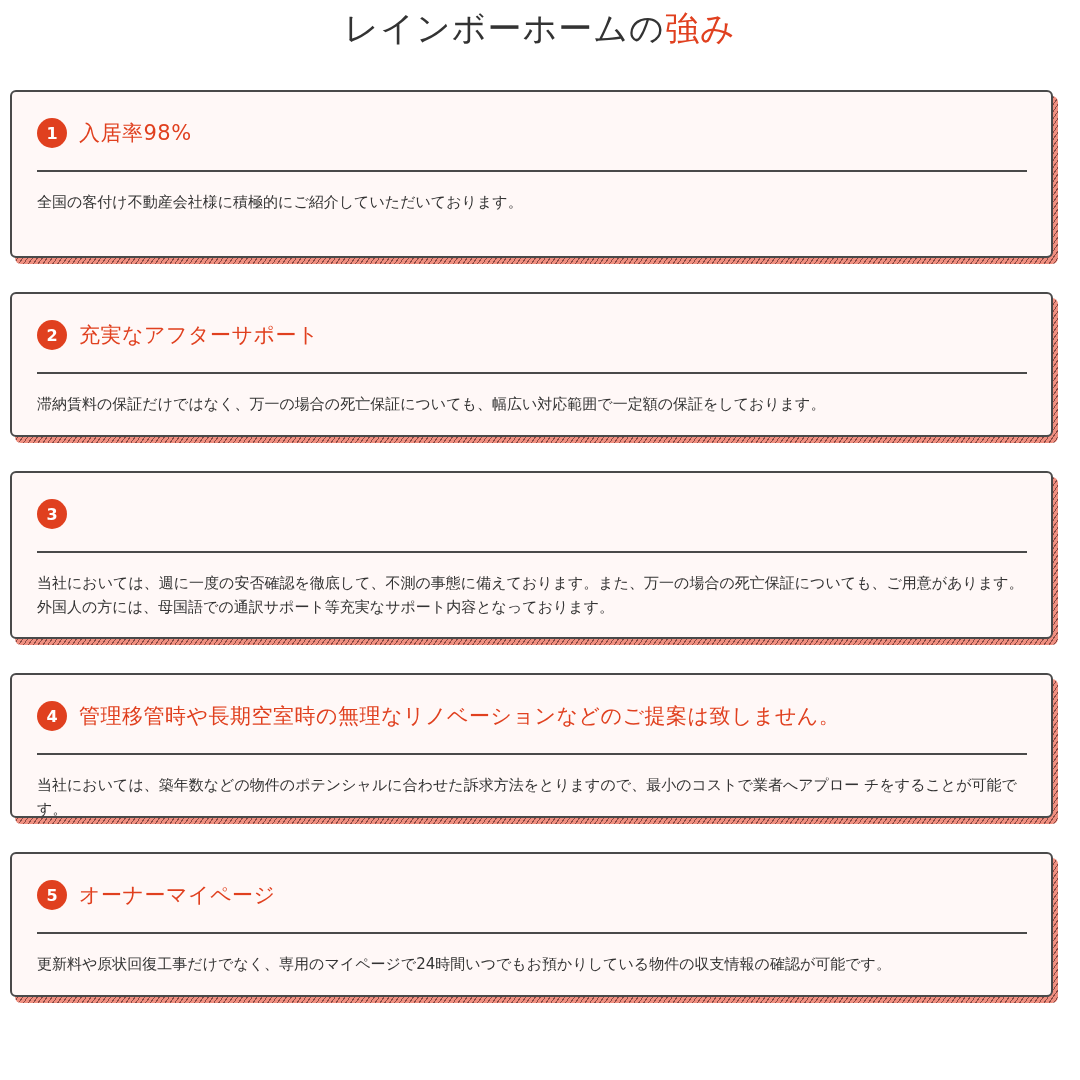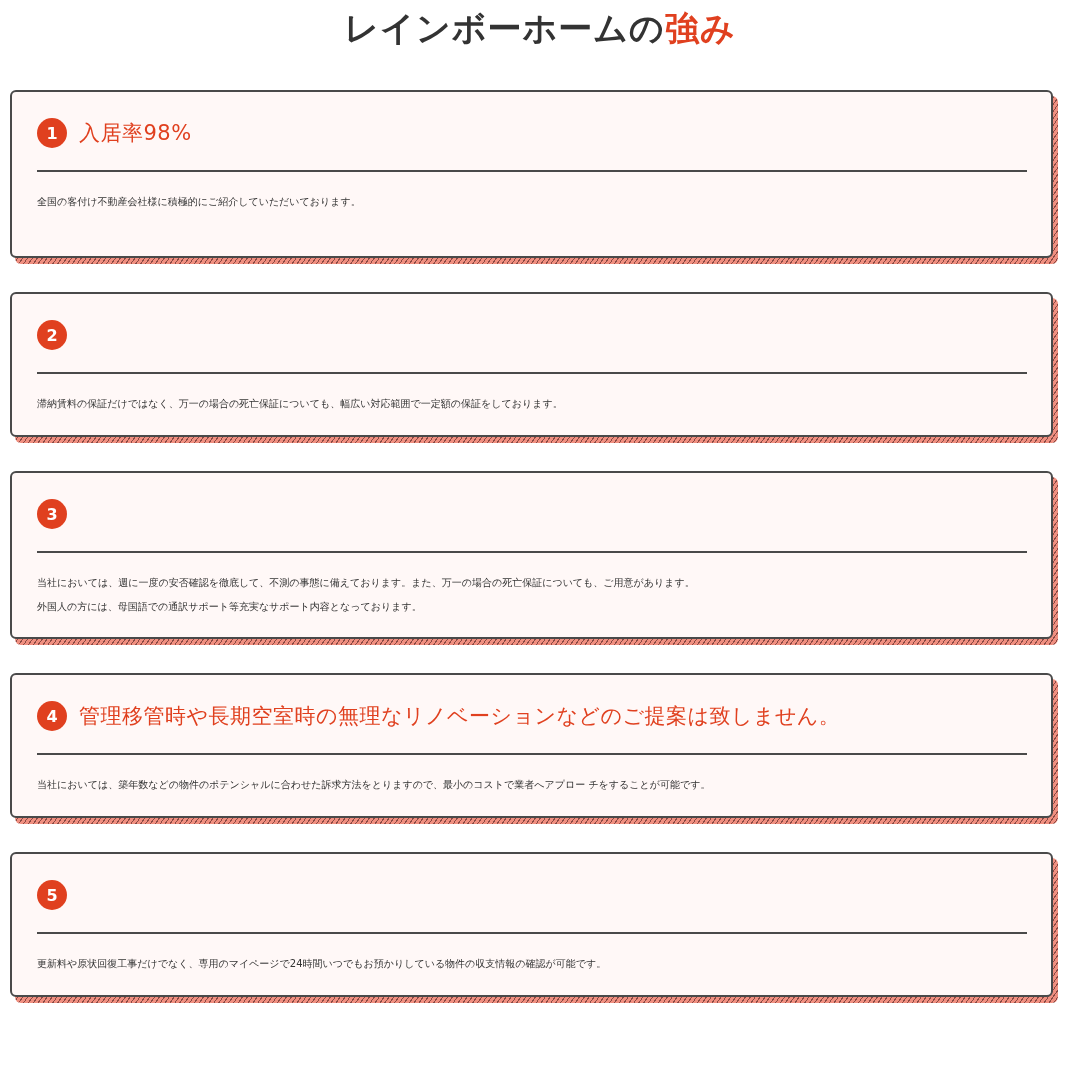--- a/index.html
+++ b/index.html
@@ -1,30 +1,30 @@
 <!DOCTYPE html>
 <html><head>
 <meta charset="utf-8">
 <style>
   html, body { margin:0; padding:0; background:#ffffff; }
   body { width:1080px; height:1080px; position:relative; overflow:hidden;
          font-family: "DejaVu Sans", "Liberation Sans", sans-serif; color:#333; }
   .page-title { position:absolute; top:6px; left:0; width:1080px; text-align:center;
-                font-size:34px; font-weight:bold; color:#333; letter-spacing:1px; margin:0; line-height:44px; }
+                font-size:34px; font-weight:normal; color:#333; letter-spacing:1px; margin:0; line-height:44px; }
   .page-title .accent { color:#e0401f; }
   .card-wrap { position:absolute; left:10px; width:1043px; }
   .card-shadow { position:absolute; left:5px; top:6px; right:-5px; bottom:-6px; border-radius:6px;
                  background: repeating-linear-gradient(-55deg, #f08f80 0px, #f08f80 3px, #8a4a44 3px, #8a4a44 4px); }
   .card { position:relative; background:#fff8f7; border:2px solid #4a4a4a; border-radius:6px;
           box-sizing:border-box; height:100%; padding:0 24px 0 25px; }
   .card-head { display:flex; align-items:center; height:80px; border-bottom:2px solid #4a4a4a; box-sizing:border-box; padding-top:4px;}
   .num { width:30px; height:30px; border-radius:50%; background:#e0401f; color:#fff; font-weight:bold;
          font-size:16px; display:flex; align-items:center; justify-content:center; margin-right:12px; flex:none; }
   .card-title { font-size:21px; font-weight:normal; color:#e0401f; letter-spacing:0.5px; }
-  .card-body { padding-top:18px; font-size:10px; line-height:24px; color:#333; }
+  .card-body { padding-top:18px; font-size:15px; line-height:24px; color:#333; }
   .card-body p { margin:0; }
 </style>
 </head>
 <body>
 
 <h1 class="page-title"><span>レインボーホームの</span><span class="accent">強み</span></h1>
 
 <div class="card-wrap" style="top:90px;height:168px;">
   <div class="card-shadow"></div>
   <div class="card">
@@ -36,20 +36,21 @@
       <p>全国の客付け不動産会社様に積極的にご紹介していただいております。</p>
     </div>
   </div>
 </div>
 
 <div class="card-wrap" style="top:292px;height:145px;">
   <div class="card-shadow"></div>
   <div class="card">
     <div class="card-head">
       <span class="num">2</span>
+      <span class="card-title">充実なアフターサポート</span>
     </div>
     <div class="card-body">
       <p>滞納賃料の保証だけではなく、万一の場合の死亡保証についても、幅広い対応範囲で一定額の保証をしております。</p>
     </div>
   </div>
 </div>
 
 <div class="card-wrap" style="top:471px;height:168px;">
   <div class="card-shadow"></div>
   <div class="card">
@@ -74,18 +75,19 @@
       <p>当社においては、築年数などの物件のポテンシャルに合わせた訴求方法をとりますので、最小のコストで業者へアプロー チをすることが可能です。</p>
     </div>
   </div>
 </div>
 
 <div class="card-wrap" style="top:852px;height:145px;">
   <div class="card-shadow"></div>
   <div class="card">
     <div class="card-head">
       <span class="num">5</span>
+      <span class="card-title">オーナーマイページ</span>
     </div>
     <div class="card-body">
       <p>更新料や原状回復工事だけでなく、専用のマイページで24時間いつでもお預かりしている物件の収支情報の確認が可能です。</p>
     </div>
   </div>
 </div>
 
 </body></html>

